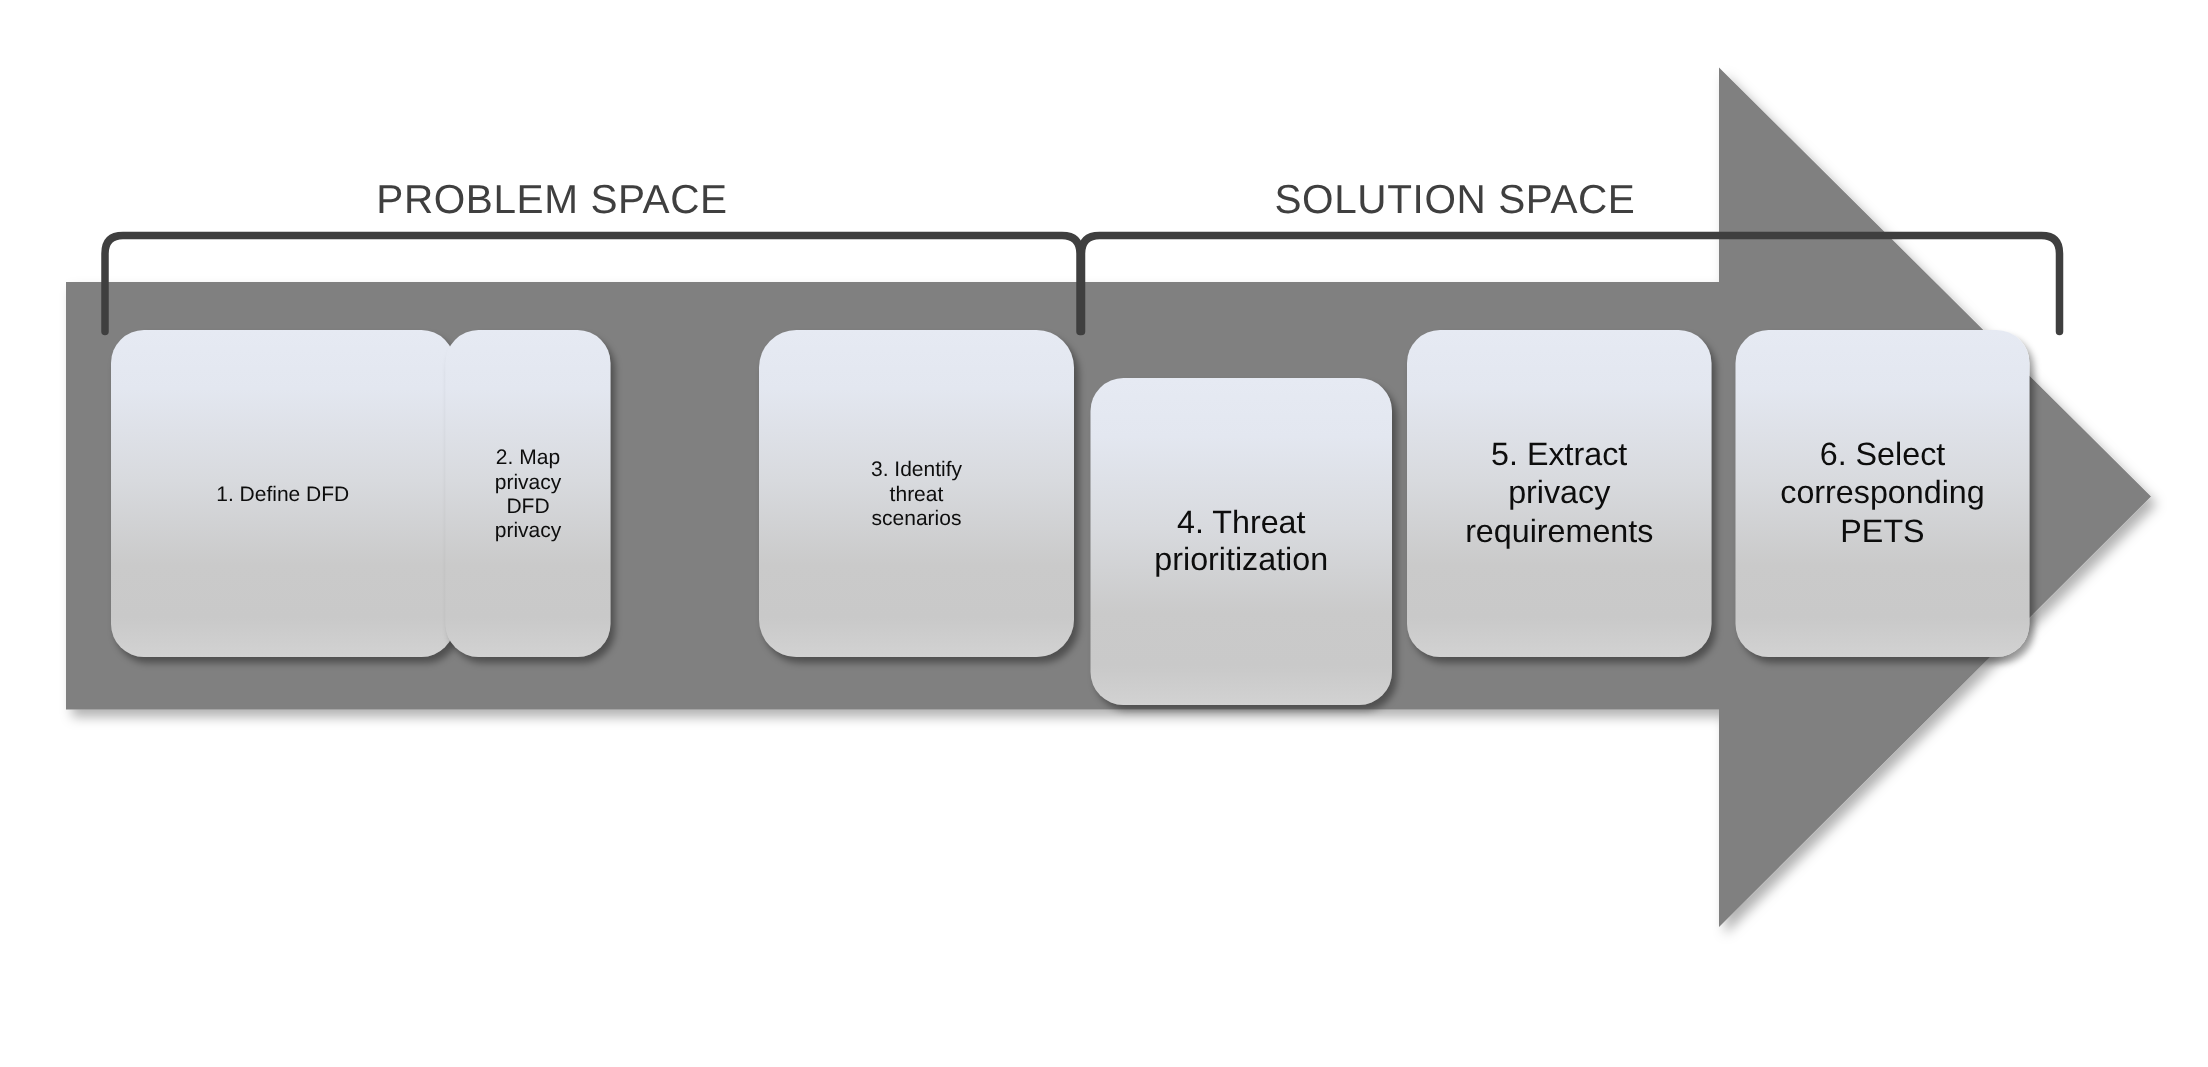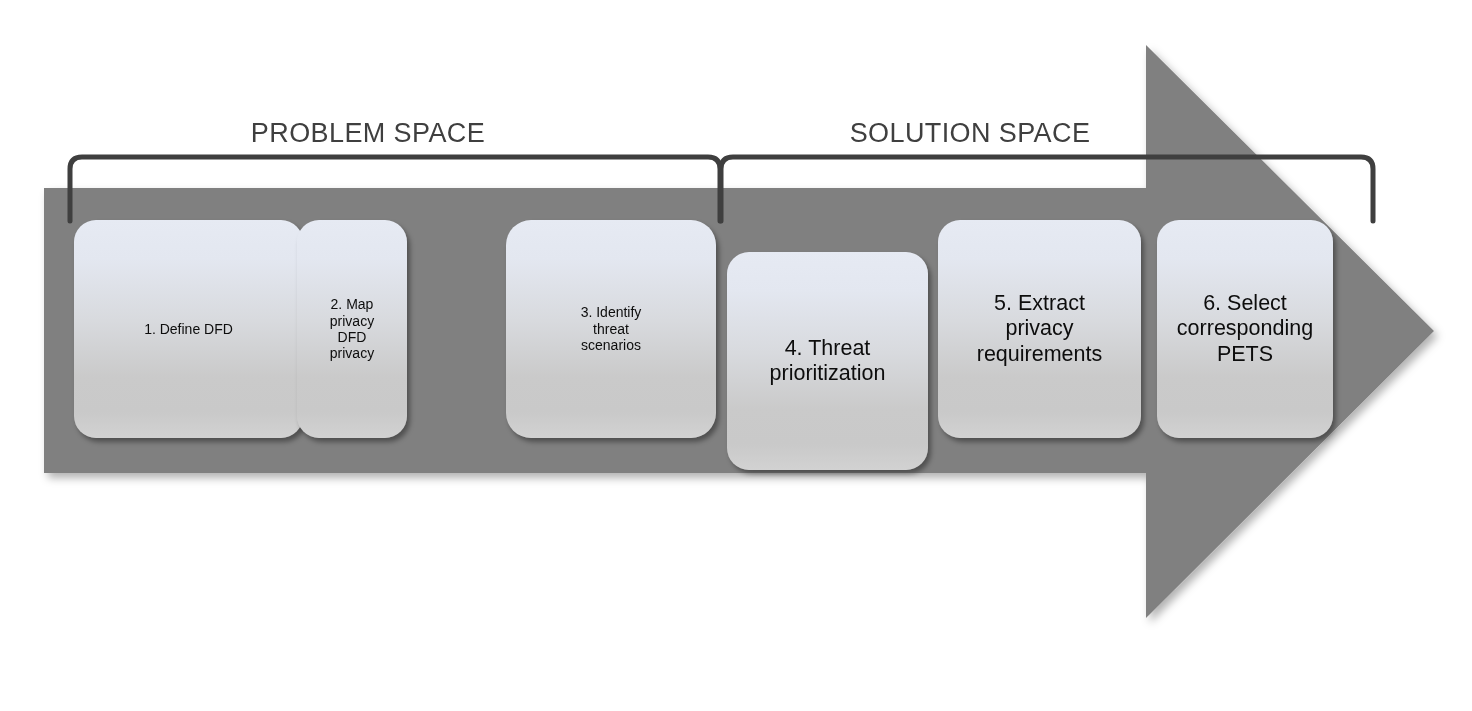--- a/index.html
+++ b/index.html
@@ -147,21 +147,21 @@
   </div>
 
   <div class="step-box" style="left:938px; width:203px;">
     <div class="step-label regular">
       <div>5. Extract</div>
       <div>privacy</div>
       <div>requirements</div>
     </div>
   </div>
 
-  <div class="step-box" style="left:1157px; width:176px;">
+  <div class="step-box" style="left:1157px; width:196px;">
     <div class="step-label regular">
       <div>6. Select</div>
       <div>corresponding</div>
       <div>PETS</div>
     </div>
   </div>
 
 </div>
 
 </body></html>

